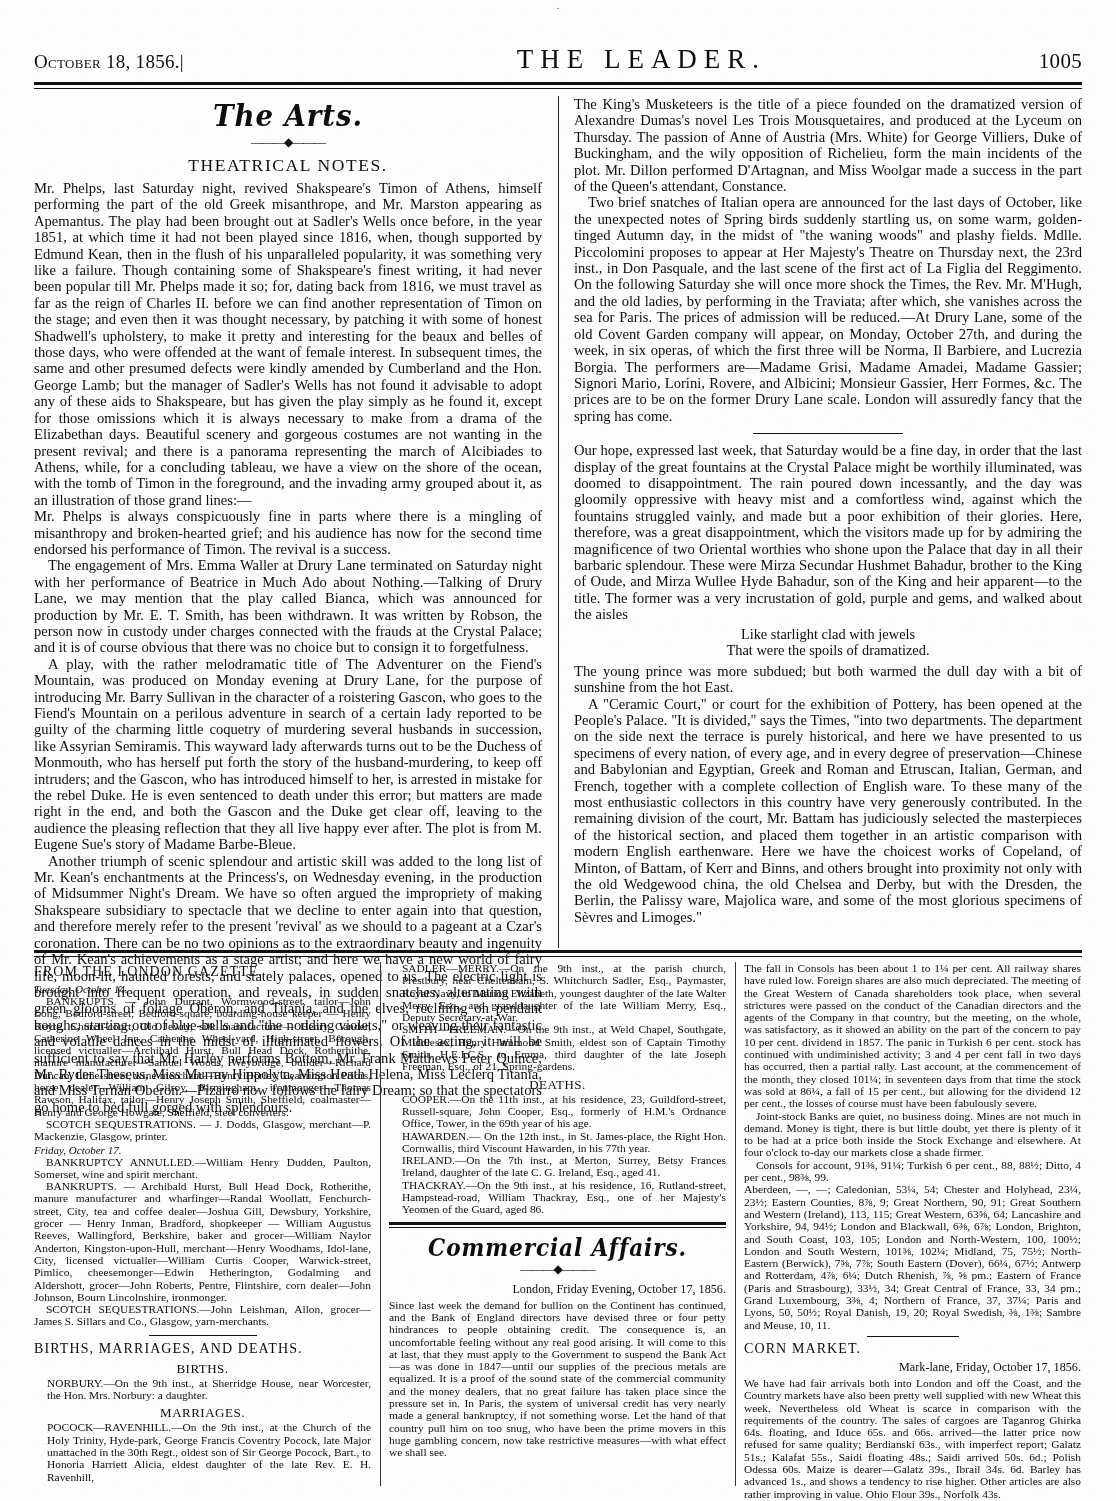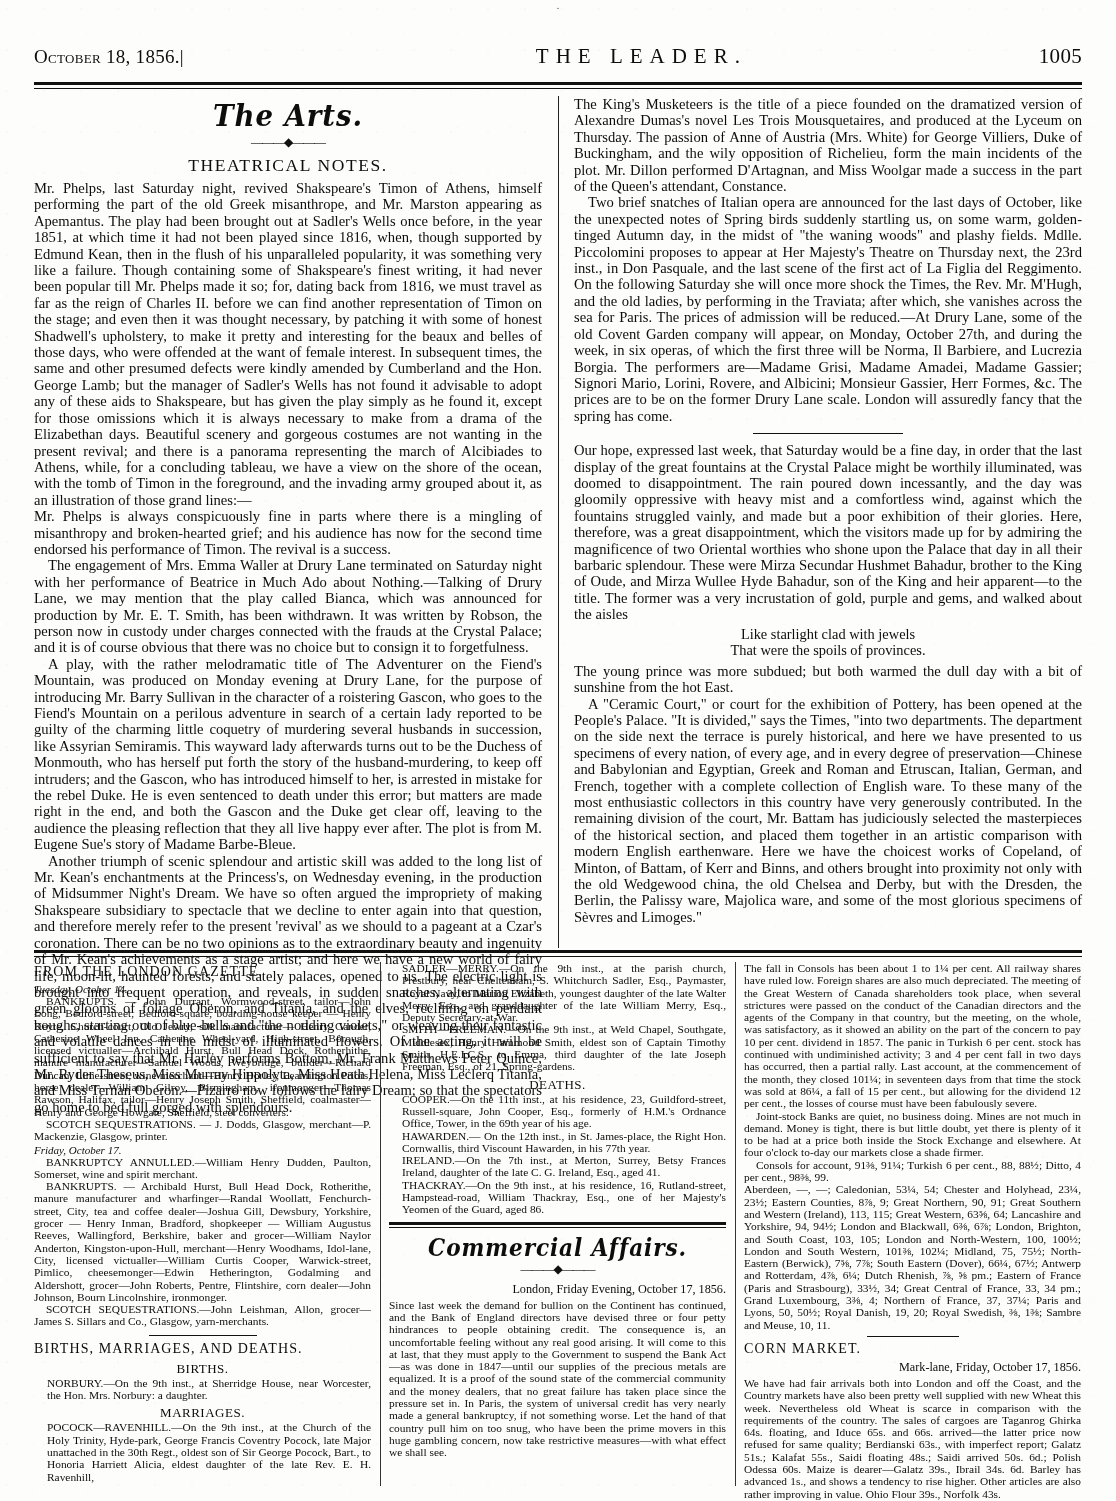--- a/index.html
+++ b/index.html
@@ -41,21 +41,21 @@
     justify-content: space-between;
   }
   .masthead .date,
   .masthead .page-no {
     font-size: 19px;
     letter-spacing: 0.3px;
     white-space: nowrap;
   }
   .masthead .date { font-variant: small-caps; }
   .masthead .title {
-    font-size: 21px;
+    font-size: 27px;
     letter-spacing: 7px;
     margin-left: 60px;
   }
   .masthead .page-no { font-size: 21px; }
 
   .rule-double {
     position: absolute;
     left: 34px;
     width: 1048px;
     border-top: 3px solid #111;
@@ -268,21 +268,21 @@
     <div class="col-b">
       <p class="body noindent">The King's Musketeers is the title of a piece founded on the dramatized version of Alexandre Dumas's novel Les Trois Mousquetaires, and produced at the Lyceum on Thursday. The passion of Anne of Austria (Mrs. White) for George Villiers, Duke of Buckingham, and the wily opposition of Richelieu, form the main incidents of the plot. Mr. Dillon performed D'Artagnan, and Miss Woolgar made a success in the part of the Queen's attendant, Constance.</p>
       <p class="body indent">Two brief snatches of Italian opera are announced for the last days of October, like the unexpected notes of Spring birds suddenly startling us, on some warm, golden-tinged Autumn day, in the midst of "the waning woods" and plashy fields. Mdlle. Piccolomini proposes to appear at Her Majesty's Theatre on Thursday next, the 23rd inst., in Don Pasquale, and the last scene of the first act of La Figlia del Reggimento. On the following Saturday she will once more shock the Times, the Rev. Mr. M'Hugh, and the old ladies, by performing in the Traviata; after which, she vanishes across the sea for Paris. The prices of admission will be reduced.—At Drury Lane, some of the old Covent Garden company will appear, on Monday, October 27th, and during the week, in six operas, of which the first three will be Norma, Il Barbiere, and Lucrezia Borgia. The performers are—Madame Grisi, Madame Amadei, Madame Gassier; Signori Mario, Lorini, Rovere, and Albicini; Monsieur Gassier, Herr Formes, &amp;c. The prices are to be on the former Drury Lane scale. London will assuredly fancy that the spring has come.</p>
 
       <div class="rule-short"></div>
 
       <p class="body noindent">Our hope, expressed last week, that Saturday would be a fine day, in order that the last display of the great fountains at the Crystal Palace might be worthily illuminated, was doomed to disappointment. The rain poured down incessantly, and the day was gloomily oppressive with heavy mist and a comfortless wind, against which the fountains struggled vainly, and made but a poor exhibition of their glories. Here, therefore, was a great disappointment, which the visitors made up for by admiring the magnificence of two Oriental worthies who shone upon the Palace that day in all their barbaric splendour. These were Mirza Secundar Hushmet Bahadur, brother to the King of Oude, and Mirza Wullee Hyde Bahadur, son of the King and heir apparent—to the title. The former was a very incrustation of gold, purple and gems, and walked about the aisles</p>
 
       <div class="verse">
         <div>Like starlight clad with jewels</div>
-        <div>That were the spoils of provinces.</div>
+        <div>That were the spoils of dramatized.</div>
       </div>
 
       <p class="body noindent">The young prince was more subdued; but both warmed the dull day with a bit of sunshine from the hot East.</p>
       <p class="body indent">A "Ceramic Court," or court for the exhibition of Pottery, has been opened at the People's Palace. "It is divided," says the Times, "into two departments. The department on the side next the terrace is purely historical, and here we have presented to us specimens of every nation, of every age, and in every degree of preservation—Chinese and Babylonian and Egyptian, Greek and Roman and Etruscan, Italian, German, and French, together with a complete collection of English ware. To these many of the most enthusiastic collectors in this country have very generously contributed. In the remaining division of the court, Mr. Battam has judiciously selected the masterpieces of the historical section, and placed them together in an artistic comparison with modern English earthenware. Here we have the choicest works of Copeland, of Minton, of Battam, of Kerr and Binns, and others brought into proximity not only with the old Wedgewood china, the old Chelsea and Derby, but with the Dresden, the Berlin, the Palissy ware, Majolica ware, and some of the most glorious specimens of Sèvres and Limoges."</p>
     </div>
   </div>
 
   <div class="rule-double rule-mid"></div>
 
   <div class="cols-3">

